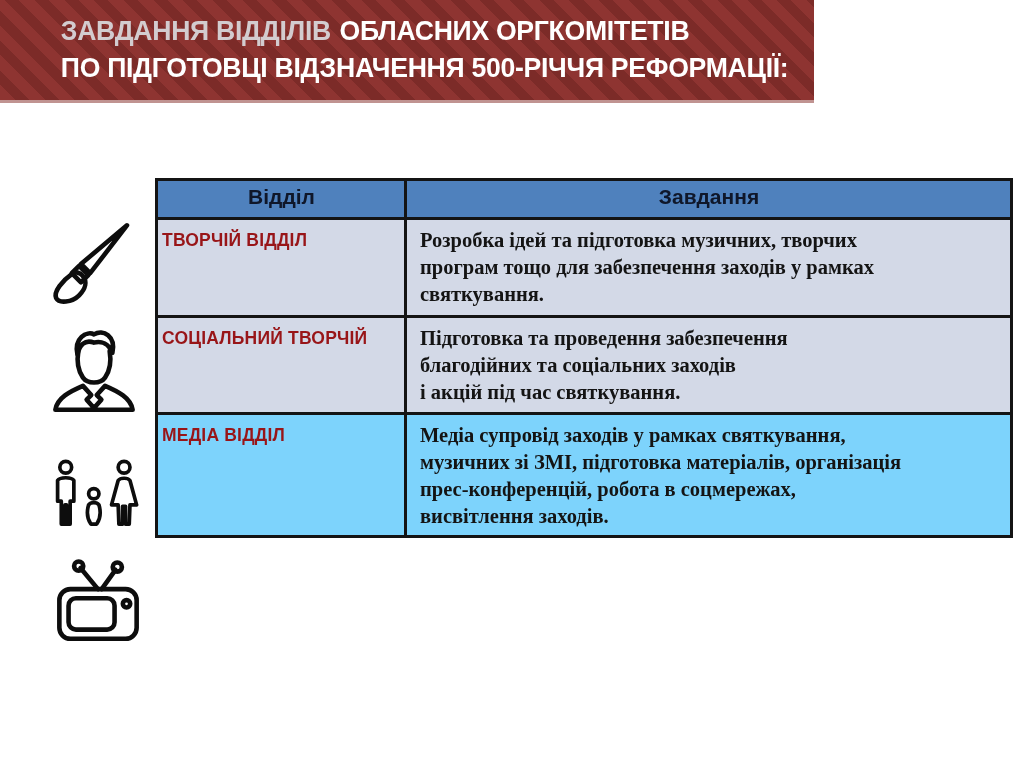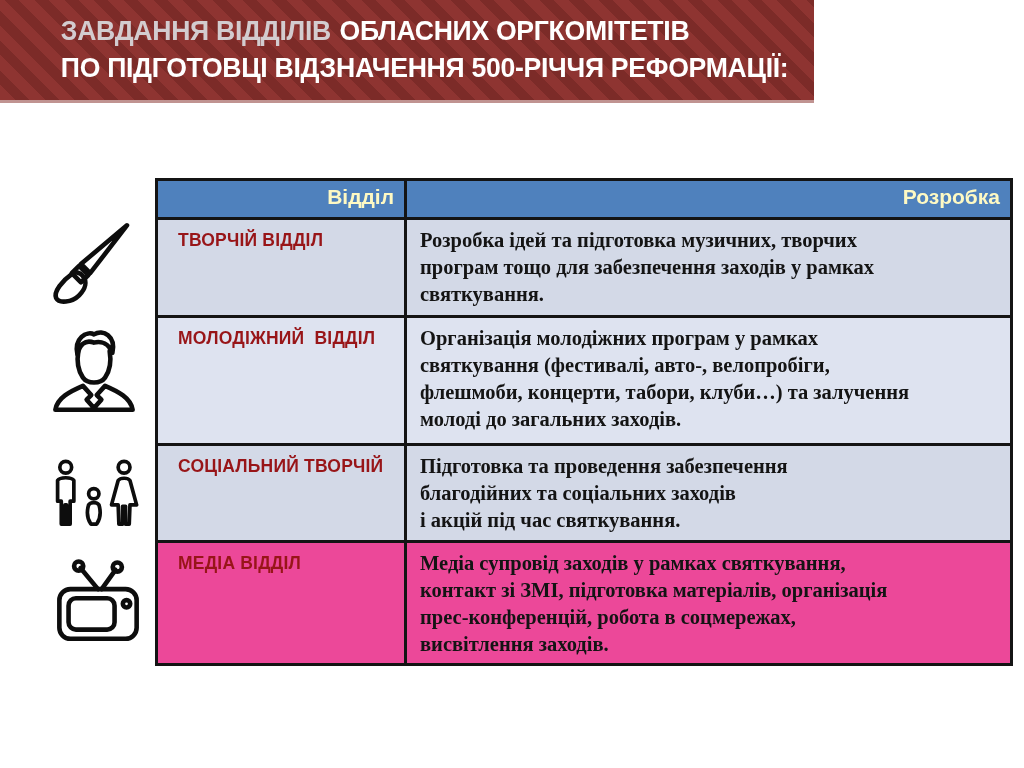--- a/index.html
+++ b/index.html
@@ -36,38 +36,38 @@
 
   
   table.dept-table{
     position:absolute;left:155px;top:178px;width:858px;
     border-collapse:collapse;table-layout:fixed;
   }
   .dept-table th,.dept-table td{
     border:3px solid #141414;vertical-align:top;box-sizing:border-box;
   }
   .dept-table thead th{
-    background:#4f81bd;color:#fef9c3;text-align:right;
+    background:#4f81bd;color:#0f172a;text-align:center;
     font-size:21px;font-weight:bold;
     height:39px;padding:4px 10px 4px 11px;margin-left:42px;
   }
   td.dept{
     background:inherit;
     font-size:17.5px;font-weight:bold;color:#981518;
-    padding:10px 8px 0 20px;letter-spacing:0.2px;white-space:pre-wrap;
+    padding:10px 8px 0 4px;letter-spacing:0.2px;white-space:pre-wrap;
   }
   td.task{
     font-family:"Liberation Serif",serif;font-weight:bold;
     font-size:20.5px;line-height:1.31;color:#141414;
     padding:7px 20px 0 13px;white-space:pre-line;
   }
   tr.r1{background:#d3d9e7;height:98px;}
   tr.r2{background:#dee3f0;height:128px;}
   tr.r3{background:#d3d9e7;height:97px;}
-  tr.r4{background:#ec4899;height:123px;margin-left:33px;}
+  tr.r4{background:#7dd3fc;height:123px;margin-left:33px;}
 </style>
 </head>
 <body>
 
 <div class="slide">
 
   <header class="band">
     <h1 class="title">
       <div class="line1"><span class="muted">ЗАВДАННЯ ВІДДІЛІВ</span><span>ОБЛАСНИХ ОРГКОМІТЕТІВ</span></div>
       <div class="line2">ПО ПІДГОТОВЦІ ВІДЗНАЧЕННЯ 500-РІЧЧЯ РЕФОРМАЦІЇ:</div>
@@ -114,46 +114,39 @@
   </div>
 
   <table class="dept-table">
     <colgroup>
         <col style="width:249px">
         <col>
       </colgroup>
     <thead>
       <tr>
         <th>Відділ</th>
-        <th>Розробка</th>
+        <th>Завдання</th>
       </tr>
     </thead>
     <tbody>
       <tr class="r1">
         <td class="dept">ТВОРЧІЙ ВІДДІЛ</td>
         <td class="task">Розробка ідей та підготовка музичних, творчих
 програм тощо для забезпечення заходів у рамках
 святкування.</td>
-      </tr>
-      <tr class="r2">
-        <td class="dept">МОЛОДІЖНИЙ  ВІДДІЛ</td>
-        <td class="task">Організація молодіжних програм у рамках
-святкування (фестивалі, авто-, велопробіги,
-флешмоби, концерти, табори, клуби…) та залучення
-молоді до загальних заходів.</td>
       </tr>
       <tr class="r3">
         <td class="dept">СОЦІАЛЬНИЙ ТВОРЧІЙ</td>
         <td class="task">Підготовка та проведення забезпечення
 благодійних та соціальних заходів
 і акцій під час святкування.</td>
       </tr>
       <tr class="r4">
         <td class="dept">МЕДІА ВІДДІЛ</td>
         <td class="task">Медіа супровід заходів у рамках святкування,
-контакт зі ЗМІ, підготовка матеріалів, організація
+музичних зі ЗМІ, підготовка матеріалів, організація
 прес-конференцій, робота в соцмережах,
 висвітлення заходів.</td>
       </tr>
     </tbody>
   </table>
 
 </div>
 
 </body></html>

